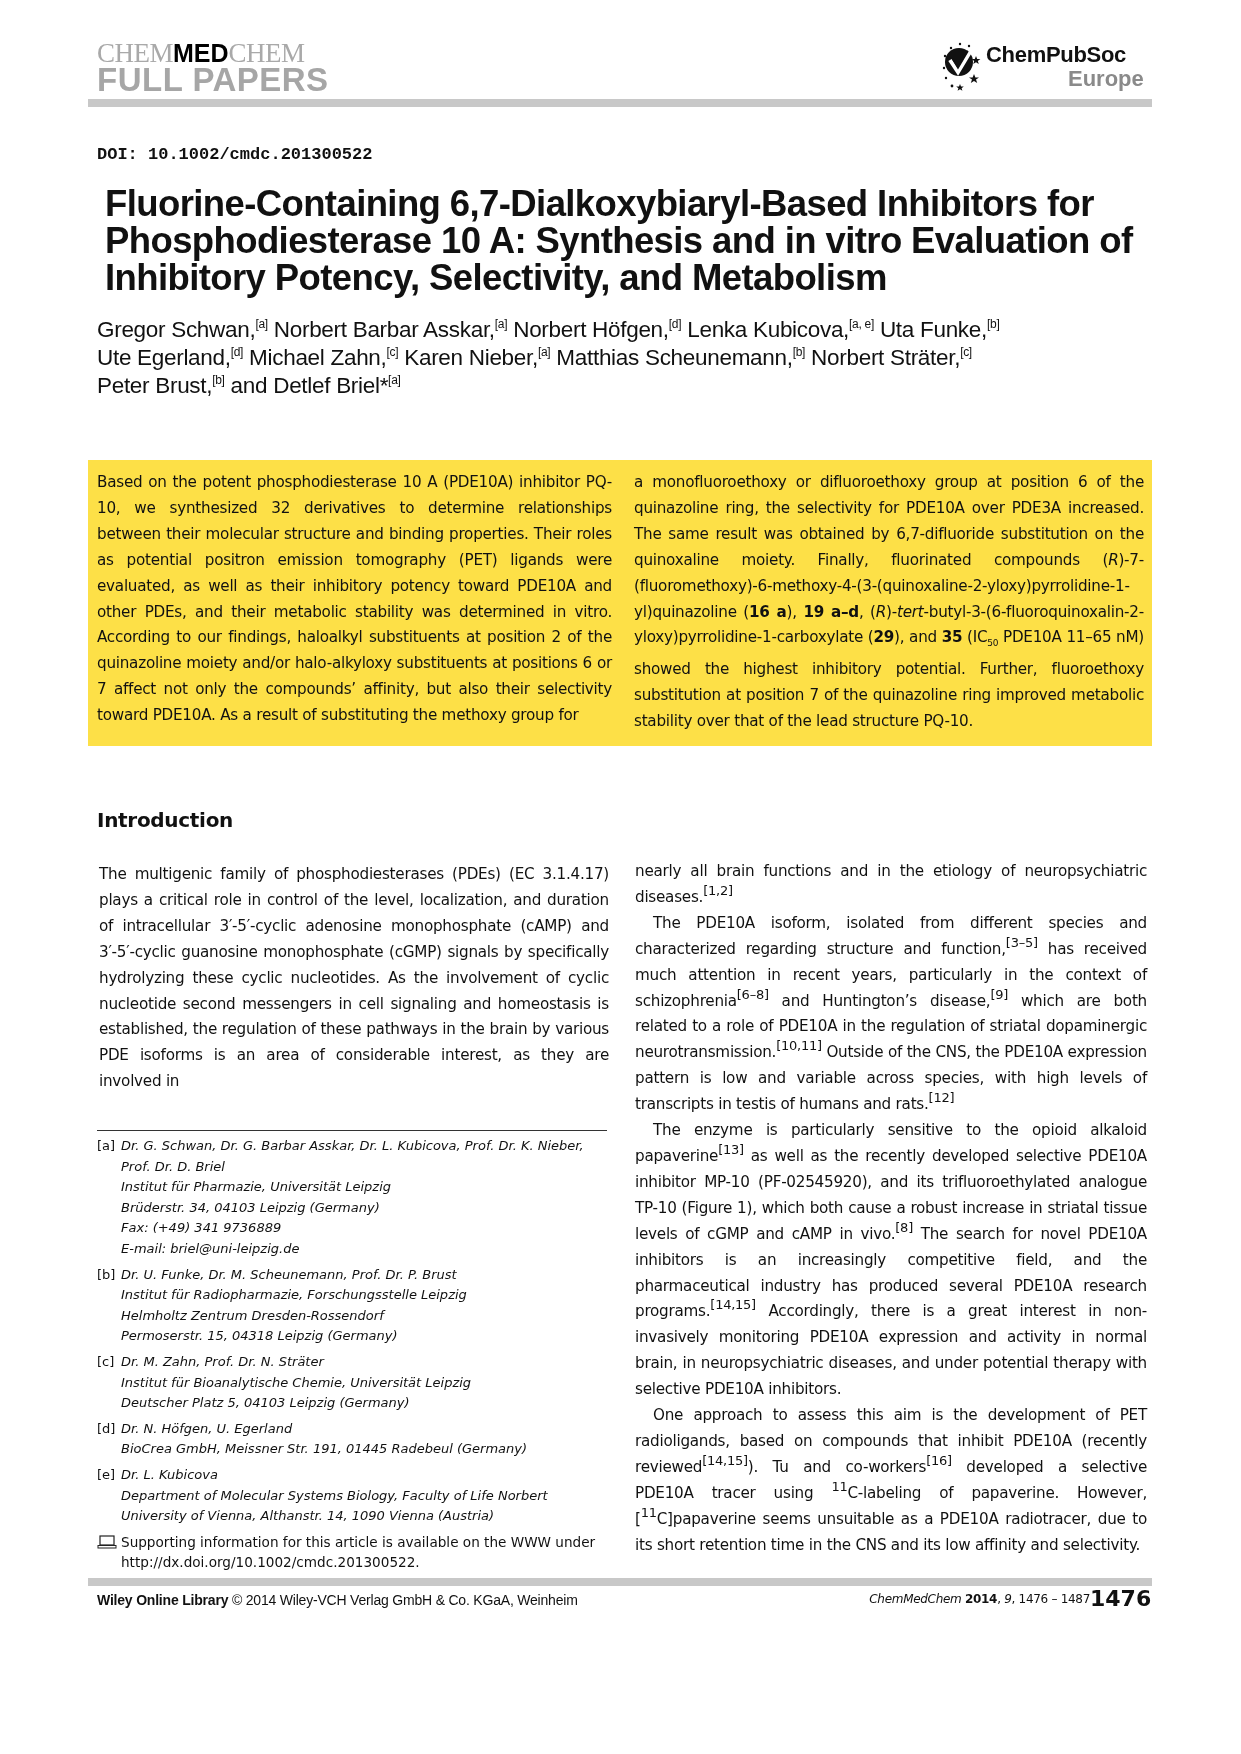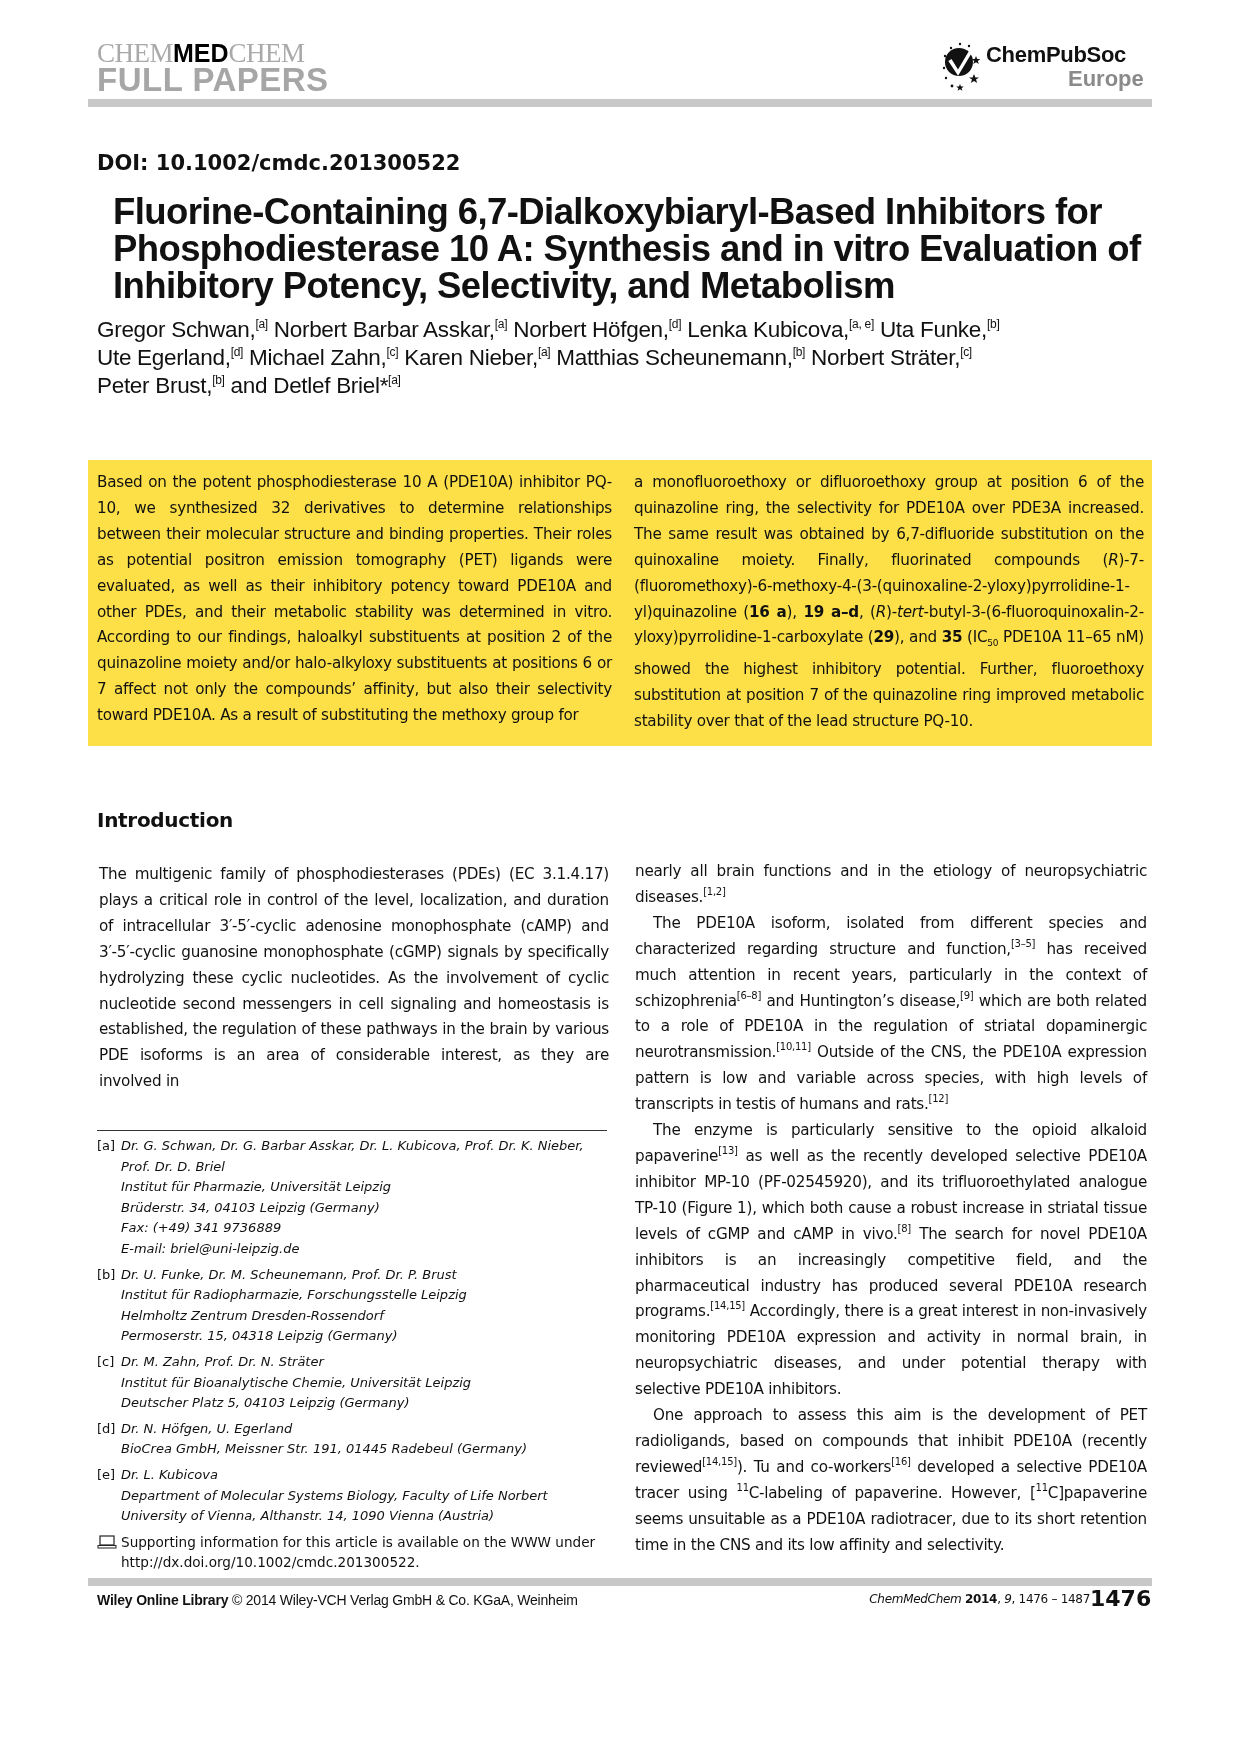--- a/index.html
+++ b/index.html
@@ -5,34 +5,34 @@
   html, body { margin:0; padding:0; background:#ffffff; }
   body { width:1241px; height:1754px; position:relative; overflow:hidden; font-family:"DejaVu Sans", sans-serif; color:#111; }
   .abs { position:absolute; }
   .journal { left:97px; top:40px; font-family:"Liberation Serif", serif; font-size:27px; line-height:26px; color:#a9a9a9; letter-spacing:-0.5px; }
   .journal b { font-family:"Liberation Sans", sans-serif; font-weight:bold; color:#000; font-size:25px; letter-spacing:0; }
   .section-label { left:97px; top:66px; font-family:"Liberation Sans", sans-serif; font-weight:bold; font-size:33px; line-height:28px; color:#a6a6a6; letter-spacing:0.5px; }
   .topbar { left:88px; top:99px; width:1064px; height:8px; background:#c8c8c8; }
   .logo { left:940px; top:40px; width:220px; height:56px; }
   .logo-name { position:absolute; left:46px; top:2px; font-family:"Liberation Sans", sans-serif; font-weight:bold; font-size:22px; color:#111; letter-spacing:-0.3px; }
   .logo-sub { position:absolute; left:128px; top:26px; font-family:"Liberation Sans", sans-serif; font-weight:bold; font-size:22px; color:#8a8a8a; }
-  .doi { left:97px; top:151px; font-size:21px; font-weight:bold; }
+  .doi { left:97px; top:145px; font-size:17px; font-weight:bold;font-family:Liberation Mono, monospace; }
   .title { left:97px; top:177px; width:1070px; font-family:"Liberation Sans", sans-serif; font-weight:bold; font-size:36.5px; line-height:37px; letter-spacing:-0.6px; }
   .authors { left:97px; top:316px; width:1070px; font-family:"Liberation Sans", sans-serif; font-size:22.5px; line-height:28px; letter-spacing:-0.3px; }
   .authors sup { font-size:12px; vertical-align:9px; line-height:0; }
   .abstract-box { left:88px; top:460px; width:1064px; height:286px; background:#fde047; }
   .col { position:absolute; font-size:15.2px; line-height:25.9px; text-align:justify; letter-spacing:-0.25px; }
   .col p { margin:0; }
   .abs-left { left:9px; top:10px; width:515px; }
   .abs-right { left:546px; top:10px; width:510px; }
   .intro-h { left:97px; top:808px; font-size:20px; font-weight:bold; letter-spacing:-0.3px; }
   .body-left { left:99px; top:862px; width:510px; }
   .body-right { left:635px; top:859px; width:512px; }
   .body-right p.indent { text-indent:18px; }
-  sup.ref { font-size:10px; vertical-align:7px; line-height:0; }
+  sup.ref { font-size:13px; vertical-align:7px; line-height:0; }
   .fn-rule { left:97px; top:1130px; width:510px; height:1px; background:#333; }
   .footnotes { left:97px; top:1136px; width:520px; font-size:13px; line-height:20.6px; }
   .fn { position:relative; padding-left:24px; margin-bottom:5px; }
   .fn-key { position:absolute; left:0; top:0; font-style:normal; }
   .fn-body { font-style:italic; }
   .si { position:relative; padding-left:24px; font-size:13.6px; line-height:20.6px; }
   .si-icon { position:absolute; left:0; top:3px; width:20px; height:14px; }
   .botbar { left:88px; top:1578px; width:1064px; height:8px; background:#c8c8c8; }
   .foot-left { left:97px; top:1592px; font-family:"Liberation Sans", sans-serif; font-size:14px; letter-spacing:-0.2px; }
   .foot-left b { font-weight:bold; }
@@ -63,21 +63,21 @@
         <circle cx="20" cy="4" r="1.2"></circle>
         <circle cx="29" cy="6" r="1.2"></circle>
     </g>
   </svg>
   <span class="logo-name">ChemPubSoc</span>
   <span class="logo-sub">Europe</span>
 </div>
 
 <div class="abs doi">DOI: 10.1002/cmdc.201300522</div>
 
-<h1 class="abs title" style="margin:16px">Fluorine-Containing 6,7-Dialkoxybiaryl-Based Inhibitors for Phosphodiesterase 10 A: Synthesis and in vitro Evaluation of Inhibitory Potency, Selectivity, and Metabolism</h1>
+<h1 class="abs title" style="margin:8px">Fluorine-Containing 6,7-Dialkoxybiaryl-Based Inhibitors for Phosphodiesterase 10 A: Synthesis and in vitro Evaluation of Inhibitory Potency, Selectivity, and Metabolism</h1>
 
 <div class="abs authors">
   <span><span>Gregor Schwan,</span><sup>[a]</sup></span>
   <span><span>Norbert Barbar Asskar,</span><sup>[a]</sup></span>
   <span><span>Norbert Höfgen,</span><sup>[d]</sup></span>
   <span><span>Lenka Kubicova,</span><sup>[a, e]</sup></span>
   <span><span>Uta Funke,</span><sup>[b]</sup></span>
   <br>
   <span><span>Ute Egerland,</span><sup>[d]</sup></span>
   <span><span>Michael Zahn,</span><sup>[c]</sup></span>

